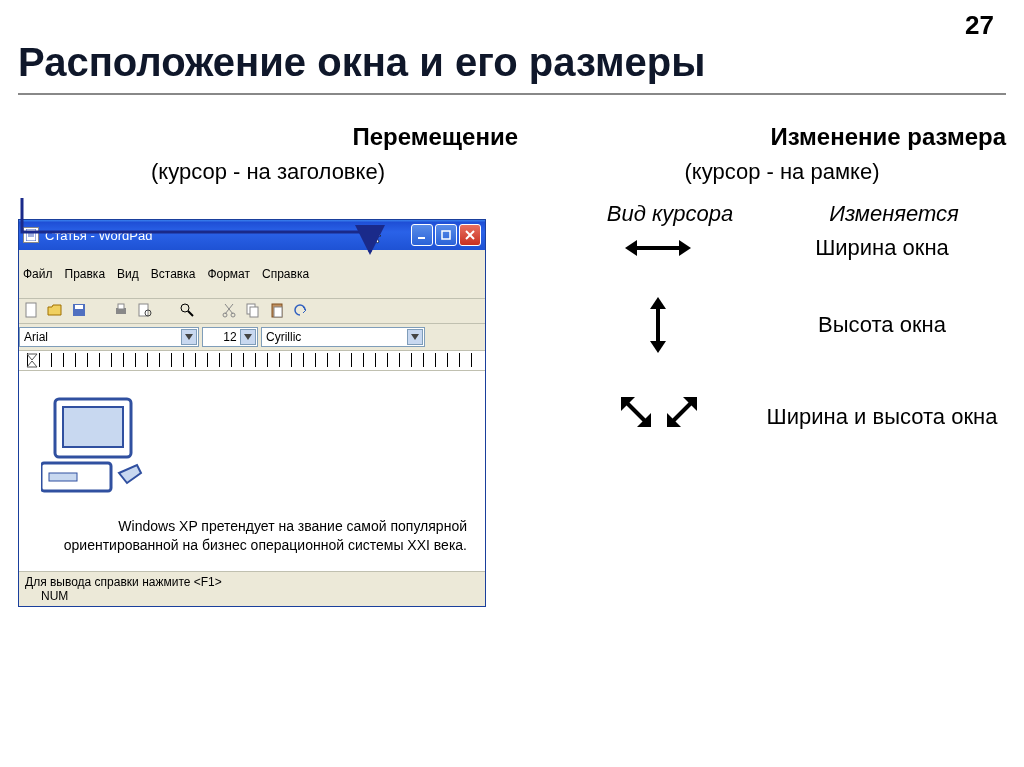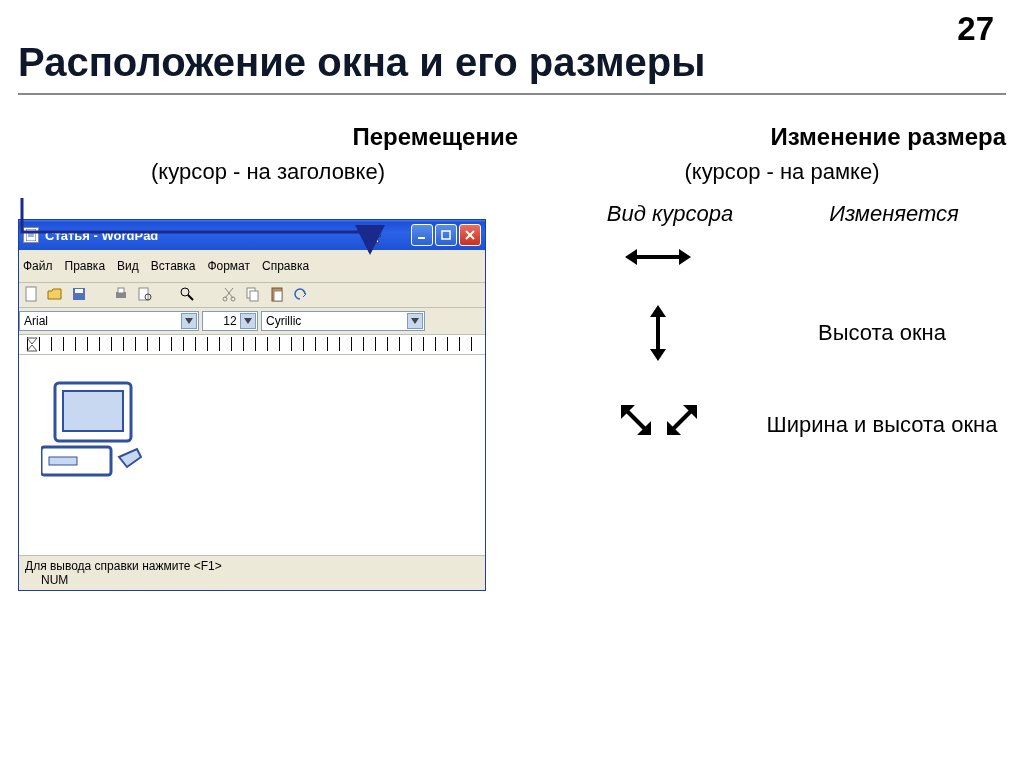--- a/index.html
+++ b/index.html
@@ -10,21 +10,21 @@
     height: 767px;
     background: #fff;
     font-family: Arial, sans-serif;
     overflow: hidden;
     position: relative;
   }
   .page-number {
     position: absolute;
     top: 10px;
     right: 30px;
-    font-size: 33px;
+    font-size: 26px;
     font-weight: bold;
     color: #000;
   }
   .main-title {
     font-size: 40px;
     font-weight: bold;
     margin: 40px 0 8px 18px;
     color: #0f172a;
   }
   .title-underline {
@@ -76,39 +76,39 @@
     color: #fff;
     position: relative;
   }
   .wp-app-icon {
     width: 16px; height: 16px;
     background: #fff;
     border: 1px solid #888;
     margin-right: 6px;
     display: flex; align-items: center; justify-content: center;
   }
-  .wp-title-text { font-weight: bold; font-size: 13px; flex: 1; }
+  .wp-title-text { font-weight: normal; font-size: 13px; flex: 1; }
   .wp-cursor-arrow {
     position: absolute;
     right: 100px;
     top: 6px;
   }
   .wp-ctrl-btns { display: flex; gap: 2px; }
   .wp-btn {
     width: 22px; height: 22px;
     border-radius: 3px;
     display: flex; align-items: center; justify-content: center;
     font-size: 12px; font-weight: bold;
     border: 1px solid #fff;
   }
   .wp-btn-min, .wp-btn-max { background: linear-gradient(#5a8de8,#2a62d8); color:#fff; }
   .wp-btn-close { background: linear-gradient(#e87060,#c83020); color:#fff; }
   .wp-menu {
     background: #ece9d8;
-    padding: 9px 4px;
+    padding: 17px 4px;
     display: flex; gap: 12px;
     color: #000;
     border-bottom: 1px solid #c0c0b0;
   }
   .wp-toolbar {
     background: #ece9d8;
     border-bottom: 1px solid #c0c0b0;
     padding: 3px 4px;
     display: flex; gap: 6px;
   }
@@ -169,21 +169,21 @@
   .wp-status-num{padding:0 16px;}
   
   .clipart {
     position:absolute;
     top: 20px; left: 22px;
   }
   
   .cursor-table-head {
     display: flex;
     margin-top: 6px;
-    margin-bottom: 18px;
+    margin-bottom: 8px;
     align-items: flex-end;
   }
   .cursor-table-head span {
     font-style: italic;
     font-size: 22px;
     flex: 1;
     text-align: center;
   }
   .cursor-row {
     display: flex;
@@ -350,20 +350,21 @@
       </div>
 
       <div class="wp-doc">
         <svg class="clipart" width="120" height="110">
           <rect x="14" y="8" width="76" height="58" rx="4" fill="none" stroke="#3050a0" stroke-width="3"></rect>
           <rect x="22" y="16" width="60" height="40" fill="#c8d8f0" stroke="#3050a0" stroke-width="2"></rect>
           <rect x="0" y="72" width="70" height="28" rx="3" fill="none" stroke="#3050a0" stroke-width="3"></rect>
           <rect x="8" y="82" width="28" height="8" fill="#c8d8f0" stroke="#3050a0"></rect>
           <path d="M78,82 L96,74 L100,82 L86,92 Z" fill="#c8d8f0" stroke="#3050a0" stroke-width="2"></path>
         </svg>
+        <div class="wp-doc-text">Windows XP претендует на звание самой популярной ориентированной на бизнес операционной системы XXI века.</div>
       </div>
 
       <div class="wp-status">
         <span class="wp-status-left">Для вывода справки нажмите &lt;F1&gt;</span>
         <span class="wp-status-num">NUM</span>
         <span style="width:16px;"></span>
       </div>
     </div>
   </div>
 
@@ -377,20 +378,21 @@
     </div>
 
     <div class="cursor-row">
       <div class="cursor-icon-box">
         <svg width="70" height="24">
           <line x1="8" y1="12" x2="62" y2="12" stroke="#000" stroke-width="4"></line>
           <path d="M2,12 L14,4 L14,20 Z" fill="#000"></path>
           <path d="M68,12 L56,4 L56,20 Z" fill="#000"></path>
         </svg>
       </div>
+      <div class="cursor-desc">Ширина окна</div>
     </div>
 
     <div class="cursor-row">
       <div class="cursor-icon-box">
         <svg width="24" height="60">
           <line x1="12" y1="8" x2="12" y2="52" stroke="#000" stroke-width="4"></line>
           <path d="M12,2 L4,14 L20,14 Z" fill="#000"></path>
           <path d="M12,58 L4,46 L20,46 Z" fill="#000"></path>
         </svg>
       </div>

